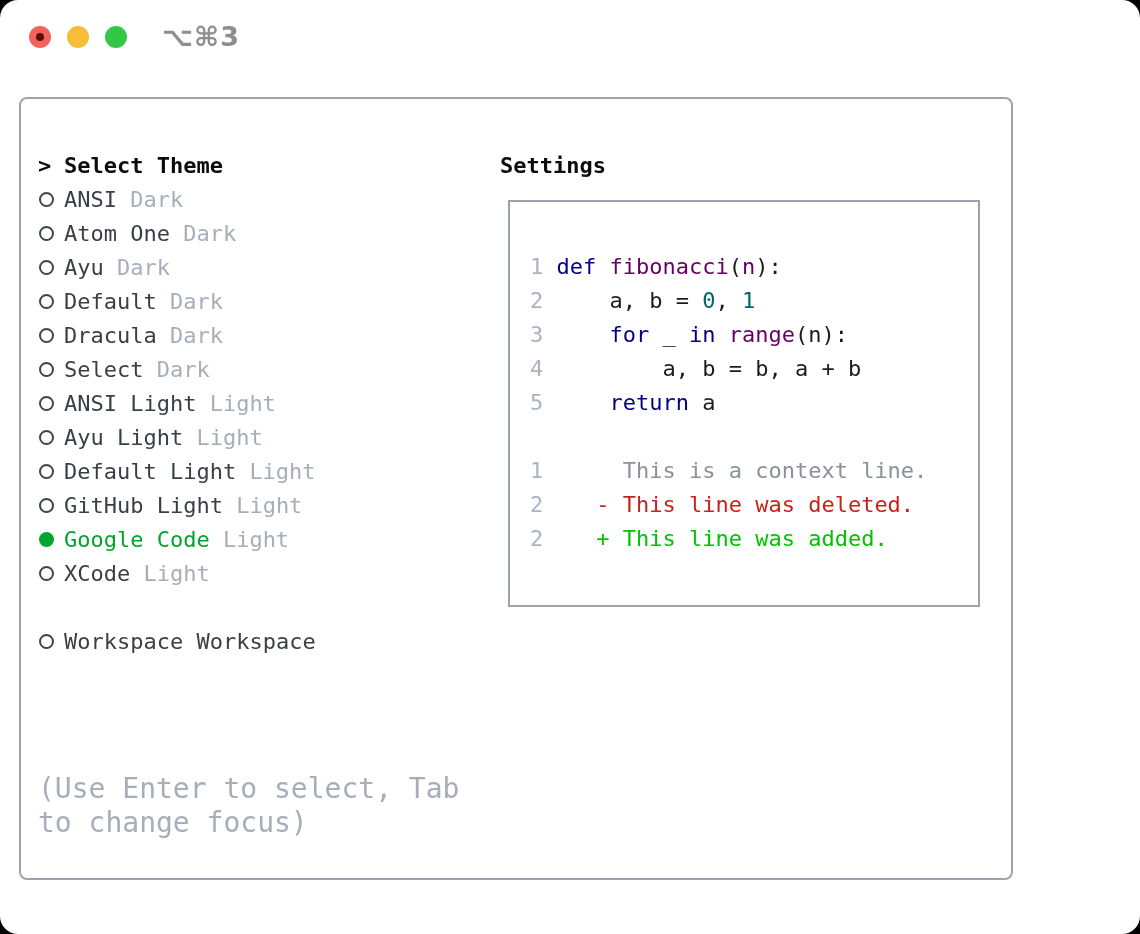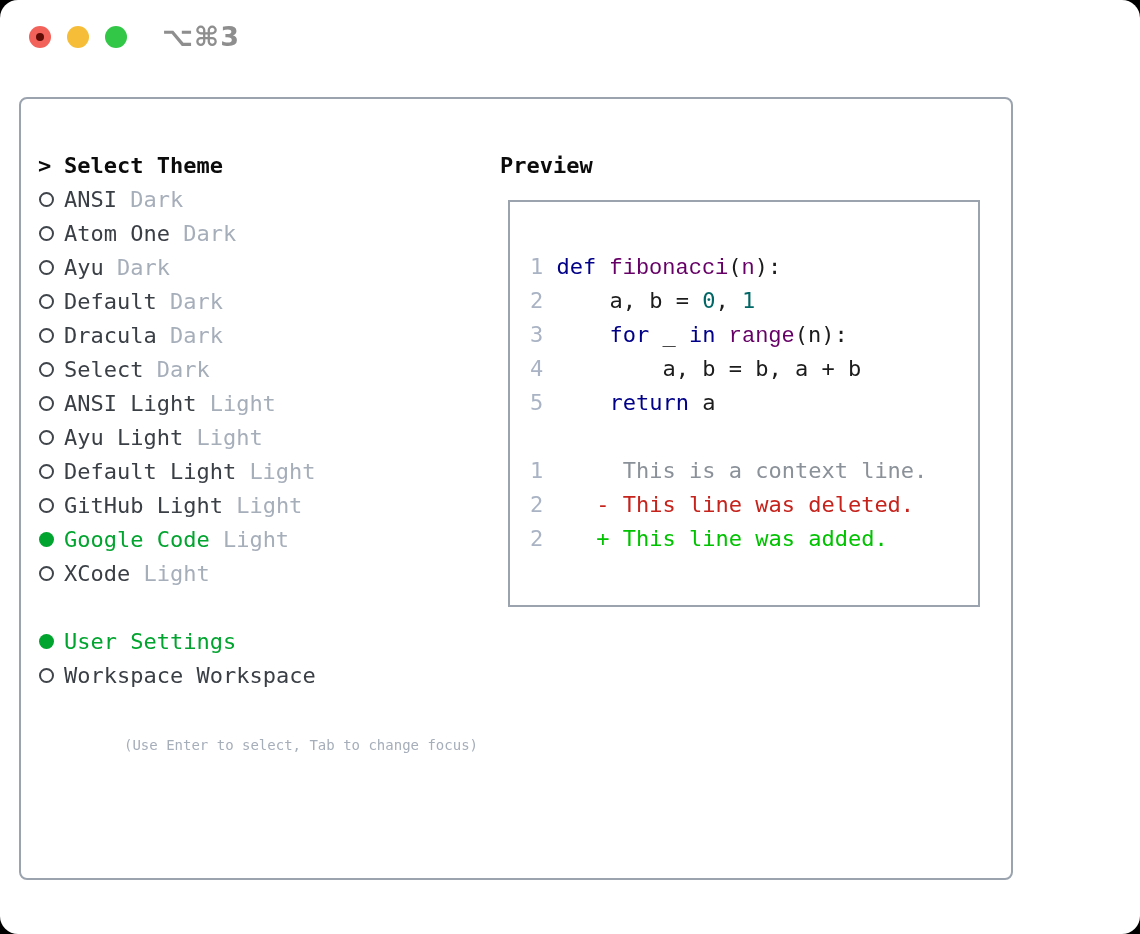--- a/index.html
+++ b/index.html
@@ -42,37 +42,37 @@
   .hdr-prefix{font-weight:700;color:var(--ink);}
   .hdr-label{font-weight:700;color:var(--ink);}
   .dot{width:15px;height:15px;border-radius:50%;border:2px solid #40454c;margin-left:1px;}
   .dot.sel{border:none;background:var(--green);}
   .nm{color:var(--item);}
   .row.sel .nm{color:var(--green);}
   .vr{color:var(--muted);margin-left:0.6em;}
   .spacer{height:34px;}
   .apply-label{color:var(--ink);}
   .hint{
-    position:absolute;left:38px;top:728px;width:440px;
-    font-size:14px;line-height:34px;color:var(--muted);text-align:right;
+    position:absolute;left:38px;top:772px;width:440px;
+    font-size:28px;line-height:34px;color:var(--muted);
   }
   
   .preview-title{
     position:absolute;left:500px;top:148px;height:34px;display:flex;align-items:center;
     font-size:22px;font-weight:700;color:var(--ink);
   }
   .preview-box{
     position:absolute;left:508px;top:200px;width:472px;height:407px;
     border:2px solid var(--border);background:#fff;
   }
   .code{position:absolute;left:530px;top:250px;font-size:22px;}
   .cl{height:34px;line-height:34px;white-space:pre;}
   .lnum{color:var(--lnum);}
   .tok.kw{color:var(--kw);text-align:center;}
-  .tok.ty{color:var(--ty);font-family:Liberation Mono, monospace;}
+  .tok.ty{color:var(--ty);}
   .tok.lit{color:var(--lit);}
   .tok.pl{color:var(--pl);}
   .tok.ctx{color:var(--ctx);}
   .tok.del{color:var(--del);}
   .tok.add{color:var(--add);text-align:right;}
 </style>
 </head>
 <body>
 
 <div class="window">
@@ -100,28 +100,27 @@
         <div class="row option"><span class="pfx"><span class="dot"></span></span><span class="nm">Select</span><span class="vr">Dark</span></div>
         <div class="row option"><span class="pfx"><span class="dot"></span></span><span class="nm">ANSI Light</span><span class="vr">Light</span></div>
         <div class="row option"><span class="pfx"><span class="dot"></span></span><span class="nm">Ayu Light</span><span class="vr">Light</span></div>
         <div class="row option"><span class="pfx"><span class="dot"></span></span><span class="nm">Default Light</span><span class="vr">Light</span></div>
         <div class="row option"><span class="pfx"><span class="dot"></span></span><span class="nm">GitHub Light</span><span class="vr">Light</span></div>
         <div class="row option sel"><span class="pfx"><span class="dot sel"></span></span><span class="nm">Google Code</span><span class="vr">Light</span></div>
         <div class="row option"><span class="pfx"><span class="dot"></span></span><span class="nm">XCode</span><span class="vr">Light</span></div>
       </div>
     <div class="spacer"></div>
     <div>
-        <div class="row option sel"><span class="pfx"><span class="dot sel"></span></span><span class="nm">User Settings</span></div>
         <div class="row option"><span class="pfx"><span class="dot"></span></span><span class="nm">Workspace Workspace</span></div>
       </div>
   </div>
 
   <div class="hint">(Use Enter to select, Tab to change focus)</div>
 
-  <div class="preview-title">Preview</div>
+  <div class="preview-title">Settings</div>
   <div class="preview-box"></div>
   <div class="code">
       <div class="cl"><span class="lnum">1</span><span class="tok pl"> </span><span class="tok kw">def</span><span class="tok pl"> </span><span class="tok ty">fibonacci</span><span class="tok pl">(</span><span class="tok ty">n</span><span class="tok pl">):</span></div>
       <div class="cl"><span class="lnum">2</span><span class="tok pl">     a, b = </span><span class="tok lit">0</span><span class="tok pl">, </span><span class="tok lit">1</span></div>
       <div class="cl"><span class="lnum">3</span><span class="tok pl">     </span><span class="tok kw">for</span><span class="tok pl"> _ </span><span class="tok kw">in</span><span class="tok pl"> </span><span class="tok ty">range</span><span class="tok pl">(n):</span></div>
       <div class="cl"><span class="lnum">4</span><span class="tok pl">         a, b = b, a + b</span></div>
       <div class="cl"><span class="lnum">5</span><span class="tok pl">     </span><span class="tok kw">return</span><span class="tok pl"> a</span></div>
       <div class="cl"><span class="lnum"></span></div>
       <div class="cl"><span class="lnum">1</span><span class="tok ctx">      This is a context line.</span></div>
       <div class="cl"><span class="lnum">2</span><span class="tok del">    - This line was deleted.</span></div>

